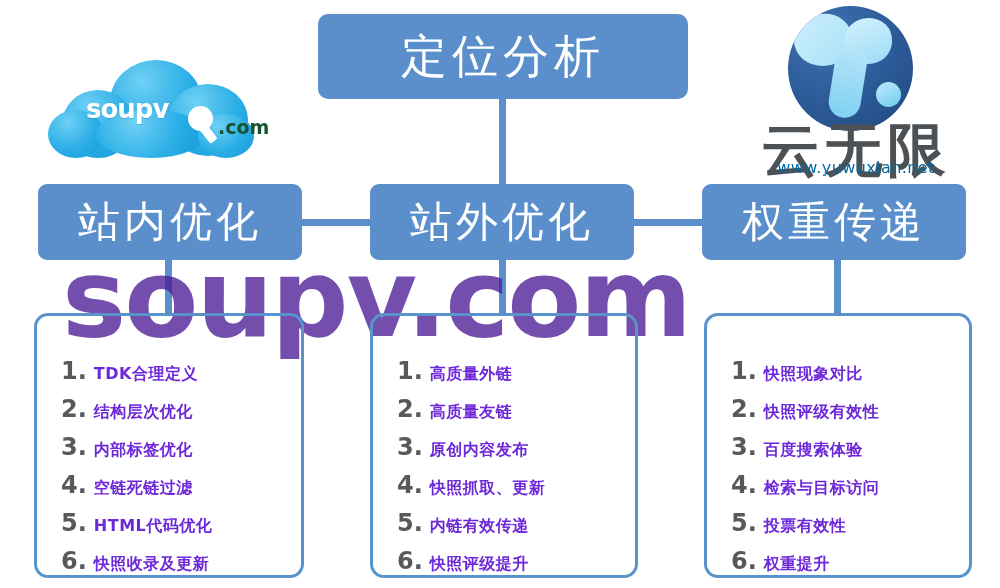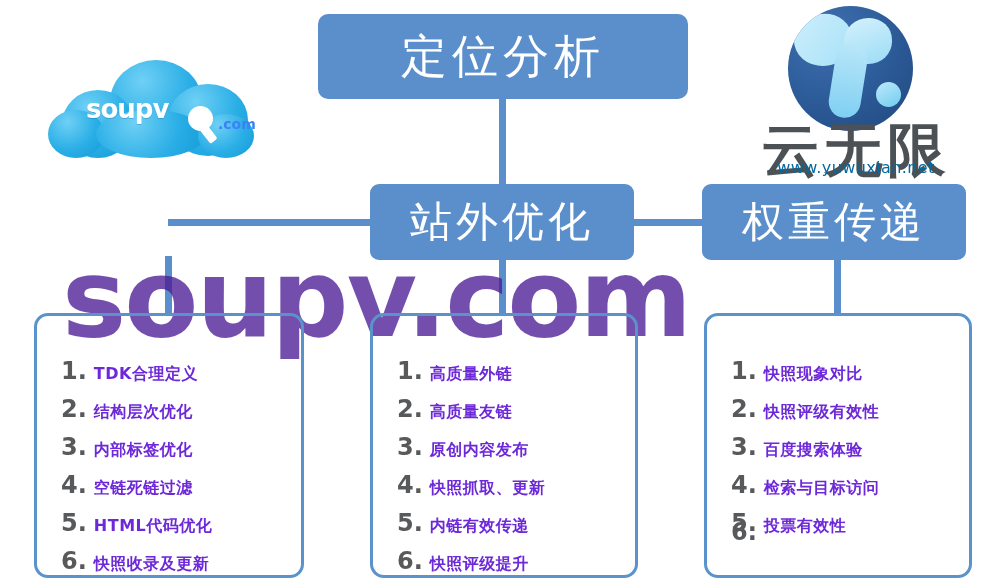--- a/index.html
+++ b/index.html
@@ -21,21 +21,21 @@
     display:block;
   }
   .soupv-word {
     position:absolute; left:38px; top:36px;
     font-size:26px; font-weight:bold; color:#ffffff;
     letter-spacing:-1px; font-family:"DejaVu Sans",sans-serif;
     text-shadow:0 1px 0 rgba(0,90,140,.25);
   }
   .soupv-dotcom {
     position:absolute; left:170px; top:58px;
-    font-size:14px; font-weight:bold; color:#3b82f6;
+    font-size:19px; font-weight:bold; color:#14532d;
     font-family:"DejaVu Sans",sans-serif;
   }
   .magnifier {
     position:absolute; left:137px; top:48px; width:40px; height:40px;
   }
   .magnifier .ring {
     position:absolute; left:3px; top:0px; width:25px; height:25px;
     border-radius:50%; background:#ffffff;
   }
   .magnifier .handle {
@@ -152,20 +152,21 @@
     <div class="yw-url">www.yuwuxian.net</div>
   </div>
 
   <div class="conn" style="left:499px; top:96px; width:7px; height:92px;"></div>
   <div class="conn" style="left:168px; top:219px; width:670px; height:7px;"></div>
   <div class="conn" style="left:165px; top:256px; width:7px; height:60px;"></div>
   <div class="conn" style="left:499px; top:256px; width:7px; height:60px;"></div>
   <div class="conn" style="left:834px; top:256px; width:7px; height:60px;"></div>
 
   <div class="node node-top">定位分析</div>
+  <div class="node node-l2" id="node-inner">站内优化</div>
   <div class="node node-l2" id="node-outer">站外优化</div>
   <div class="node node-l2" id="node-weight">权重传递</div>
 
   <div class="watermark">soupv.com</div>
 
   <div class="panel" id="panel-inner">
     <ol>
       <li>
           <span class="li-num">1.</span>
           <span class="li-text">TDK合理定义</span>
@@ -239,17 +240,18 @@
       <li>
           <span class="li-num">4.</span>
           <span class="li-text">检索与目标访问</span>
         </li>
       <li>
           <span class="li-num">5.</span>
           <span class="li-text">投票有效性</span>
         </li>
       <li>
           <span class="li-num">6.</span>
+          <span class="li-text">权重提升</span>
         </li>
     </ol>
   </div>
 
 </div>
 
 </body></html>

